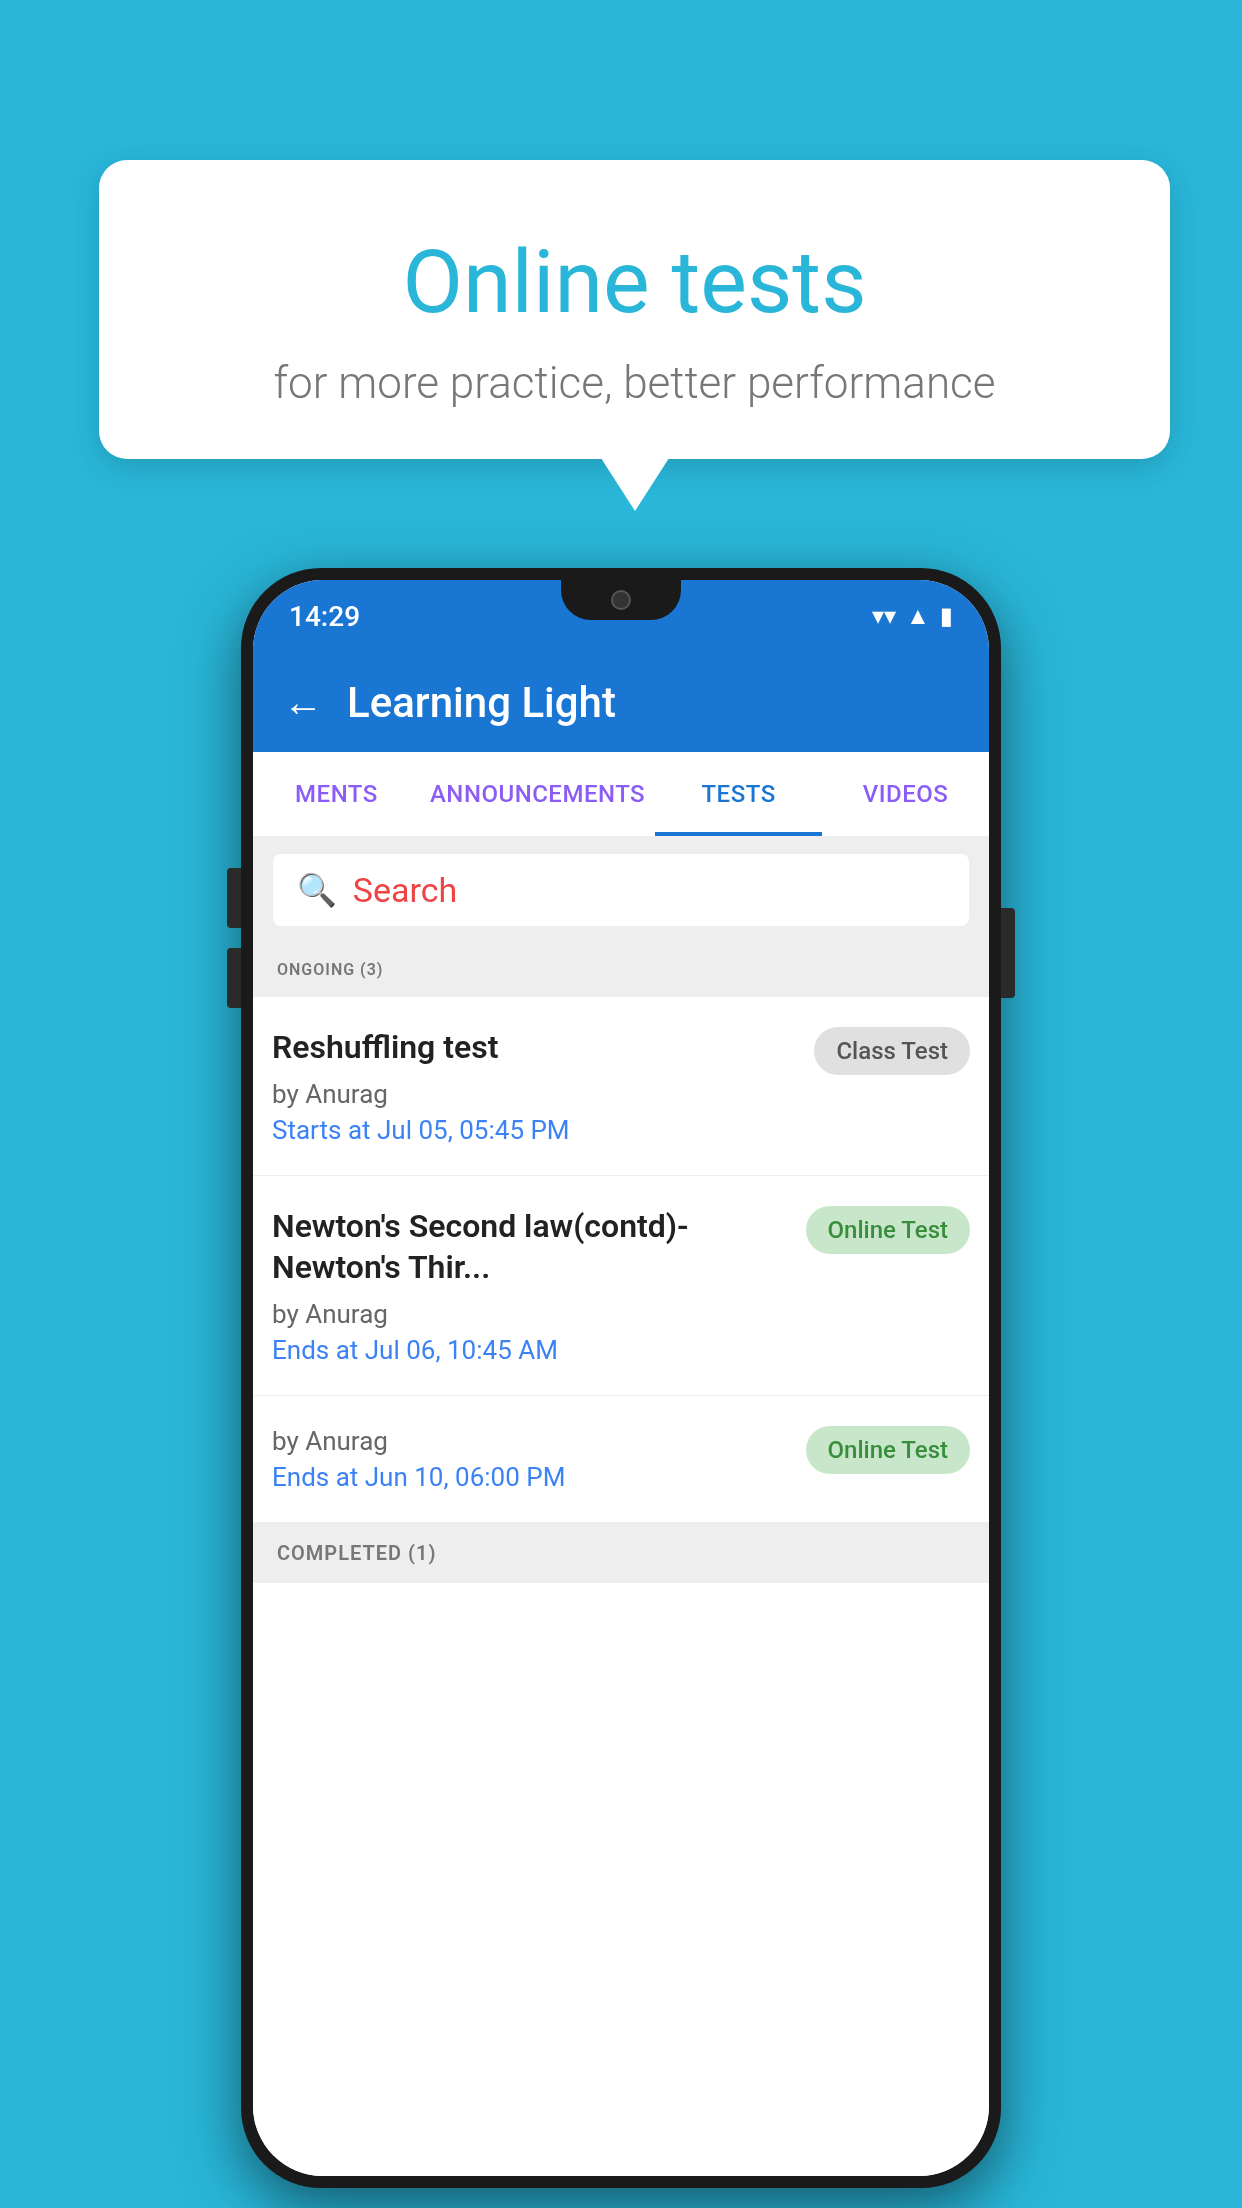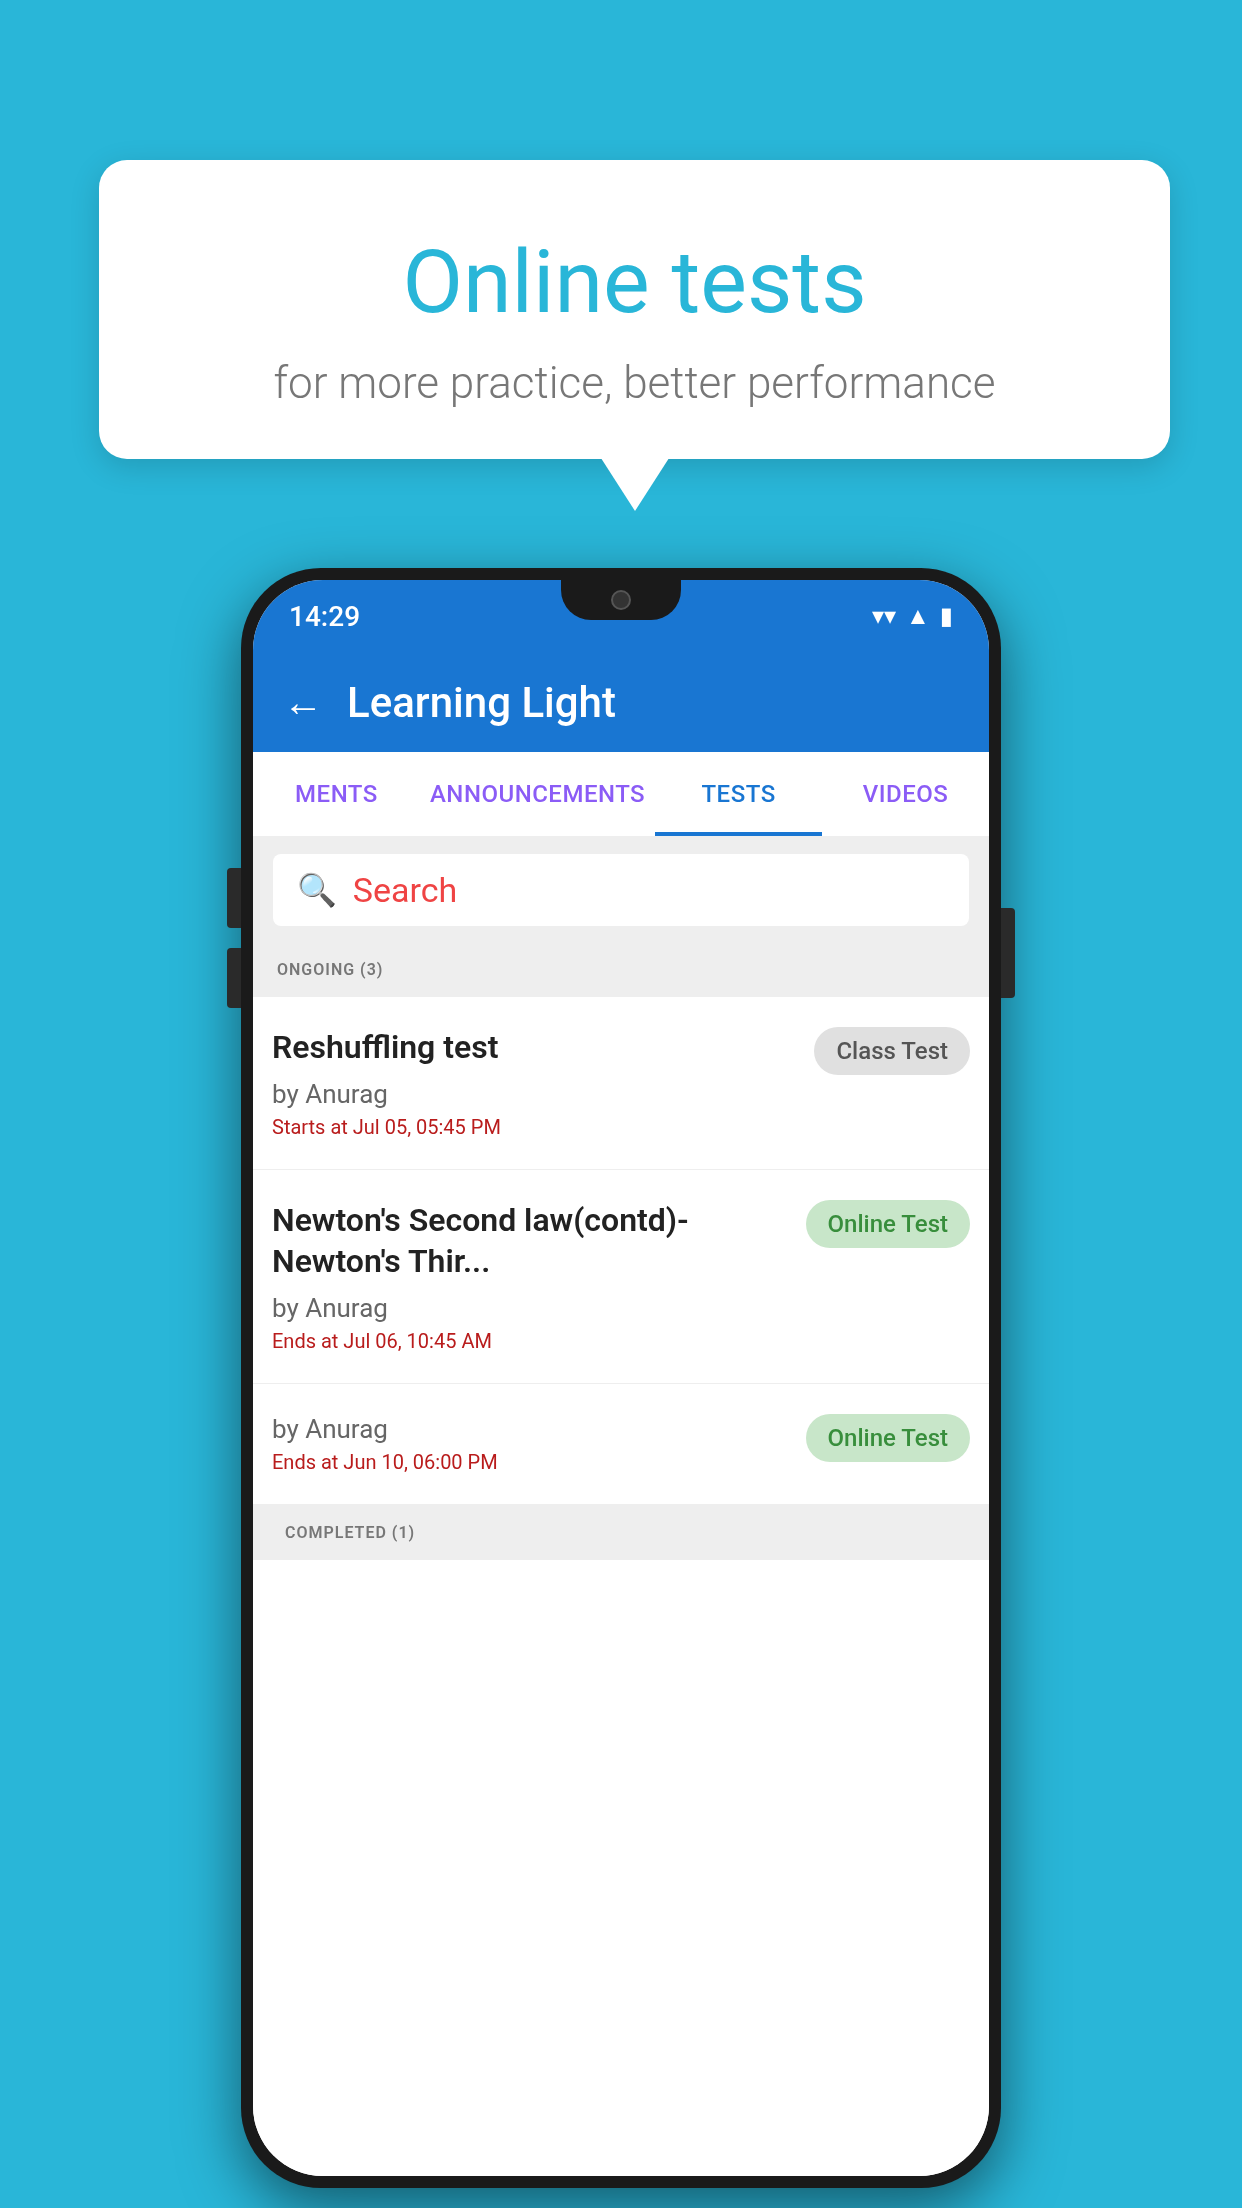--- a/index.html
+++ b/index.html
@@ -252,22 +252,22 @@
       line-height: 1.3;
     }
 
     .test-author {
       font-size: 26px;
       color: #666;
       margin-bottom: 6px;
     }
 
     .test-time {
-      font-size: 20px;
-      color: #b91c1c;
+      font-size: 26px;
+      color: #3b82f6;
     }
 
     .test-badge {
       border-radius: 30px;
       padding: 10px 22px;
       font-size: 24px;
       font-weight: 500;
       white-space: nowrap;
       margin-top: 0;
     }
@@ -278,22 +278,22 @@
     }
 
     .badge-online {
       background: #c8e6c9;
       color: #388e3c;
     }
 
     
     .completed-section {
       background: #eeeeee;
-      padding: 18px 32px;
-      font-size: 16px;
+      padding: 18px 24px;
+      font-size: 20px;
       font-weight: 600;
       color: #777;
       letter-spacing: 1px;
     }
 
     
     .vol-btn-left {
       position: absolute;
       left: -14px;
       top: 300px;

